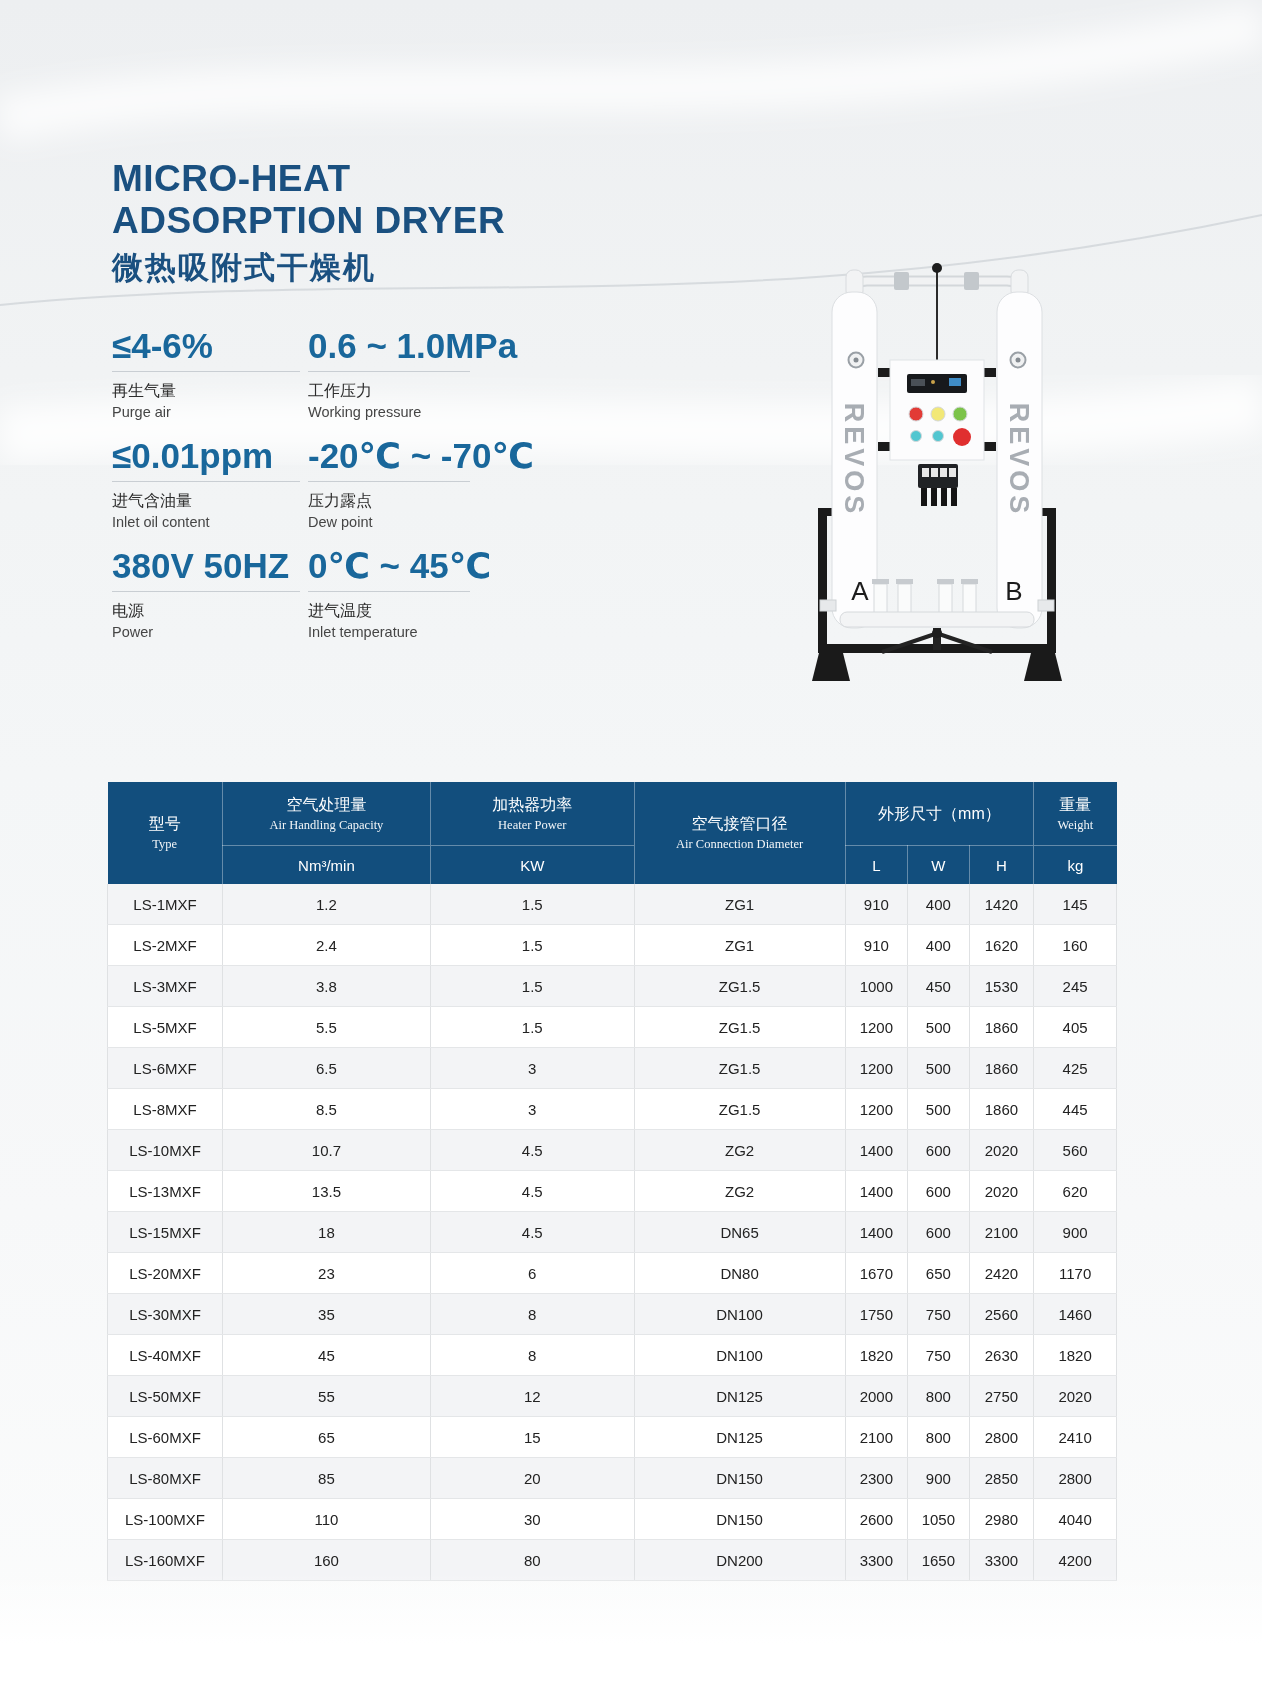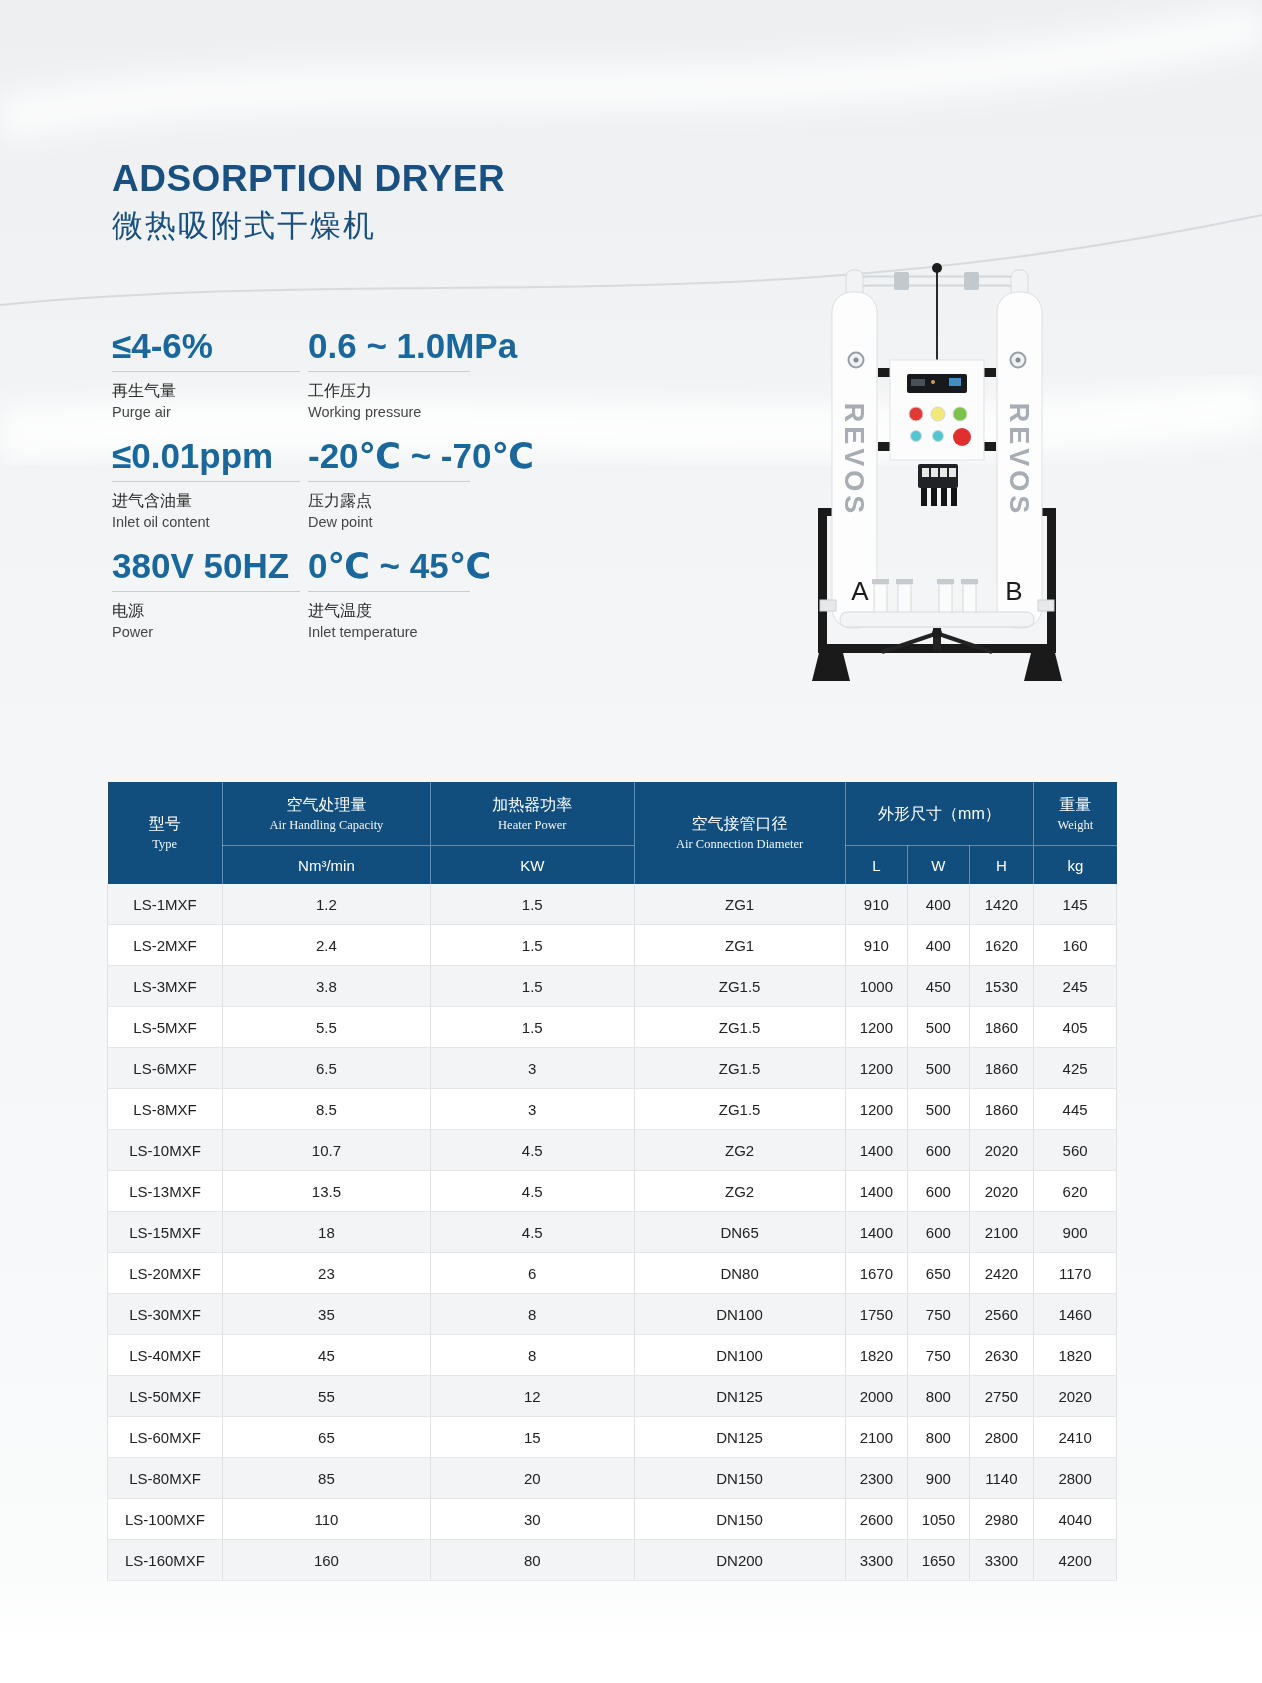--- a/index.html
+++ b/index.html
@@ -8,21 +8,21 @@
     background:linear-gradient(180deg,#edeff1 0%,#f1f3f4 22%,#f4f6f7 46%,#f7f8f9 72%,#fbfcfc 100%);
     font-family:"Liberation Sans","DejaVu Sans",sans-serif;
   }
   .bg-swoosh { position:absolute; left:0; top:0; pointer-events:none; }
   .footer-strip { position:absolute; left:0; right:0; bottom:0; height:110px;
     background:linear-gradient(180deg, rgba(255,255,255,0) 0%, #ffffff 65%); }
 
   
   .title-block { position:absolute; left:112px; top:158px; }
   .title-en { font-size:37px; line-height:42px; font-weight:700; color:#1a5080; letter-spacing:.5px; }
-  .title-cn { font-size:31px; line-height:40px; font-weight:400; color:#1a5080; margin-top:6px; letter-spacing:2px; }
+  .title-cn { font-size:31px; line-height:40px; font-weight:700; color:#1a5080; margin-top:6px; letter-spacing:2px; }
 
   
   .specs { position:absolute; left:112px; top:330px; display:grid;
     grid-template-columns:196px 200px; grid-auto-rows:110px; }
   .spec-value { font-size:35px; font-weight:700; color:#19679b; line-height:32px; white-space:nowrap; }
   .spec-divider { height:1px; background:#c9ced3; margin:9px 0 8px 0; }
   .spec:nth-child(odd) .spec-divider { width:188px; }
   .spec:nth-child(even) .spec-divider { width:162px; }
   .spec-label-cn { font-size:16px; color:#2c2c2c; line-height:22px; }
   .spec-label-en { font-size:14.5px; color:#454545; line-height:20px; }
@@ -60,20 +60,21 @@
         <filter id="soft" x="-20%" y="-100%" width="140%" height="300%">
           <feGaussianBlur stdDeviation="14"></feGaussianBlur>
         </filter>
       </defs>
     <path d="M0,120 C340,50 720,140 1262,25" fill="none" stroke="#ffffff" stroke-opacity="0.75" stroke-width="46" filter="url(#soft)"></path>
     <path d="M0,305 C420,265 740,325 1262,215" fill="none" stroke="#b9bfc5" stroke-opacity="0.45" stroke-width="2"></path>
     <path d="M0,435 C400,405 880,460 1262,405" fill="none" stroke="#ffffff" stroke-opacity="0.85" stroke-width="55" filter="url(#soft)"></path>
   </svg>
 
   <div class="title-block">
+    <div class="title-en">MICRO-HEAT</div>
     <div class="title-en">ADSORPTION DRYER</div>
     <div class="title-cn">微热吸附式干燥机</div>
   </div>
 
   <div class="specs">
     <div class="spec">
       <div class="spec-value">≤4-6%</div>
       <div class="spec-divider"></div>
       <div class="spec-label-cn">再生气量</div>
       <div class="spec-label-en">Purge air</div>
@@ -386,21 +387,21 @@
             <td>2800</td>
             <td>2410</td>
           </tr>
           <tr class="alt">
             <td>LS-80MXF</td>
             <td>85</td>
             <td>20</td>
             <td>DN150</td>
             <td>2300</td>
             <td>900</td>
-            <td>1140</td>
+            <td>2850</td>
             <td>2800</td>
           </tr>
           <tr>
             <td>LS-100MXF</td>
             <td>110</td>
             <td>30</td>
             <td>DN150</td>
             <td>2600</td>
             <td>1050</td>
             <td>2980</td>

